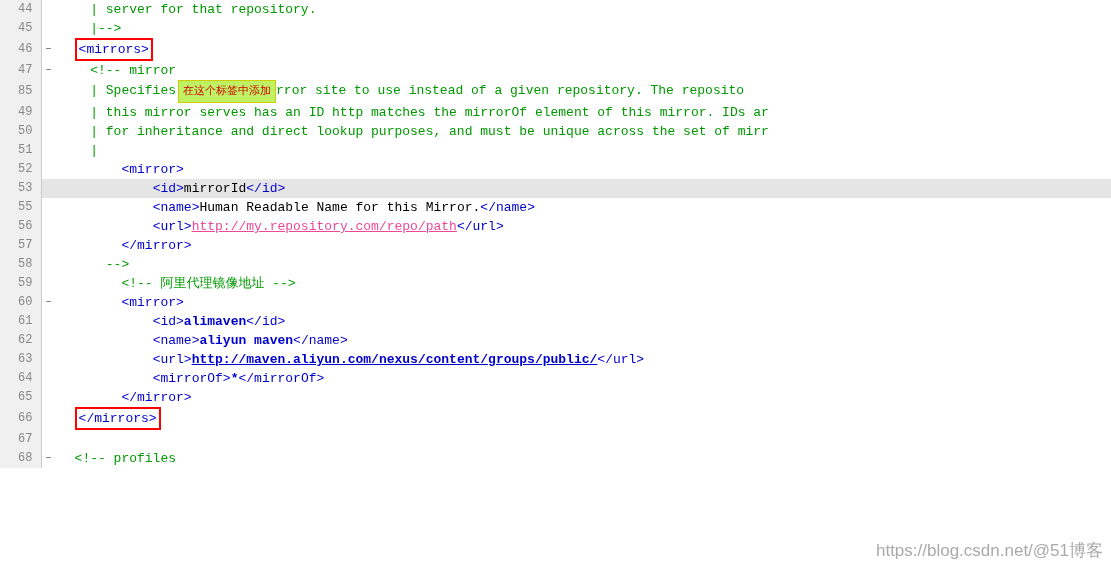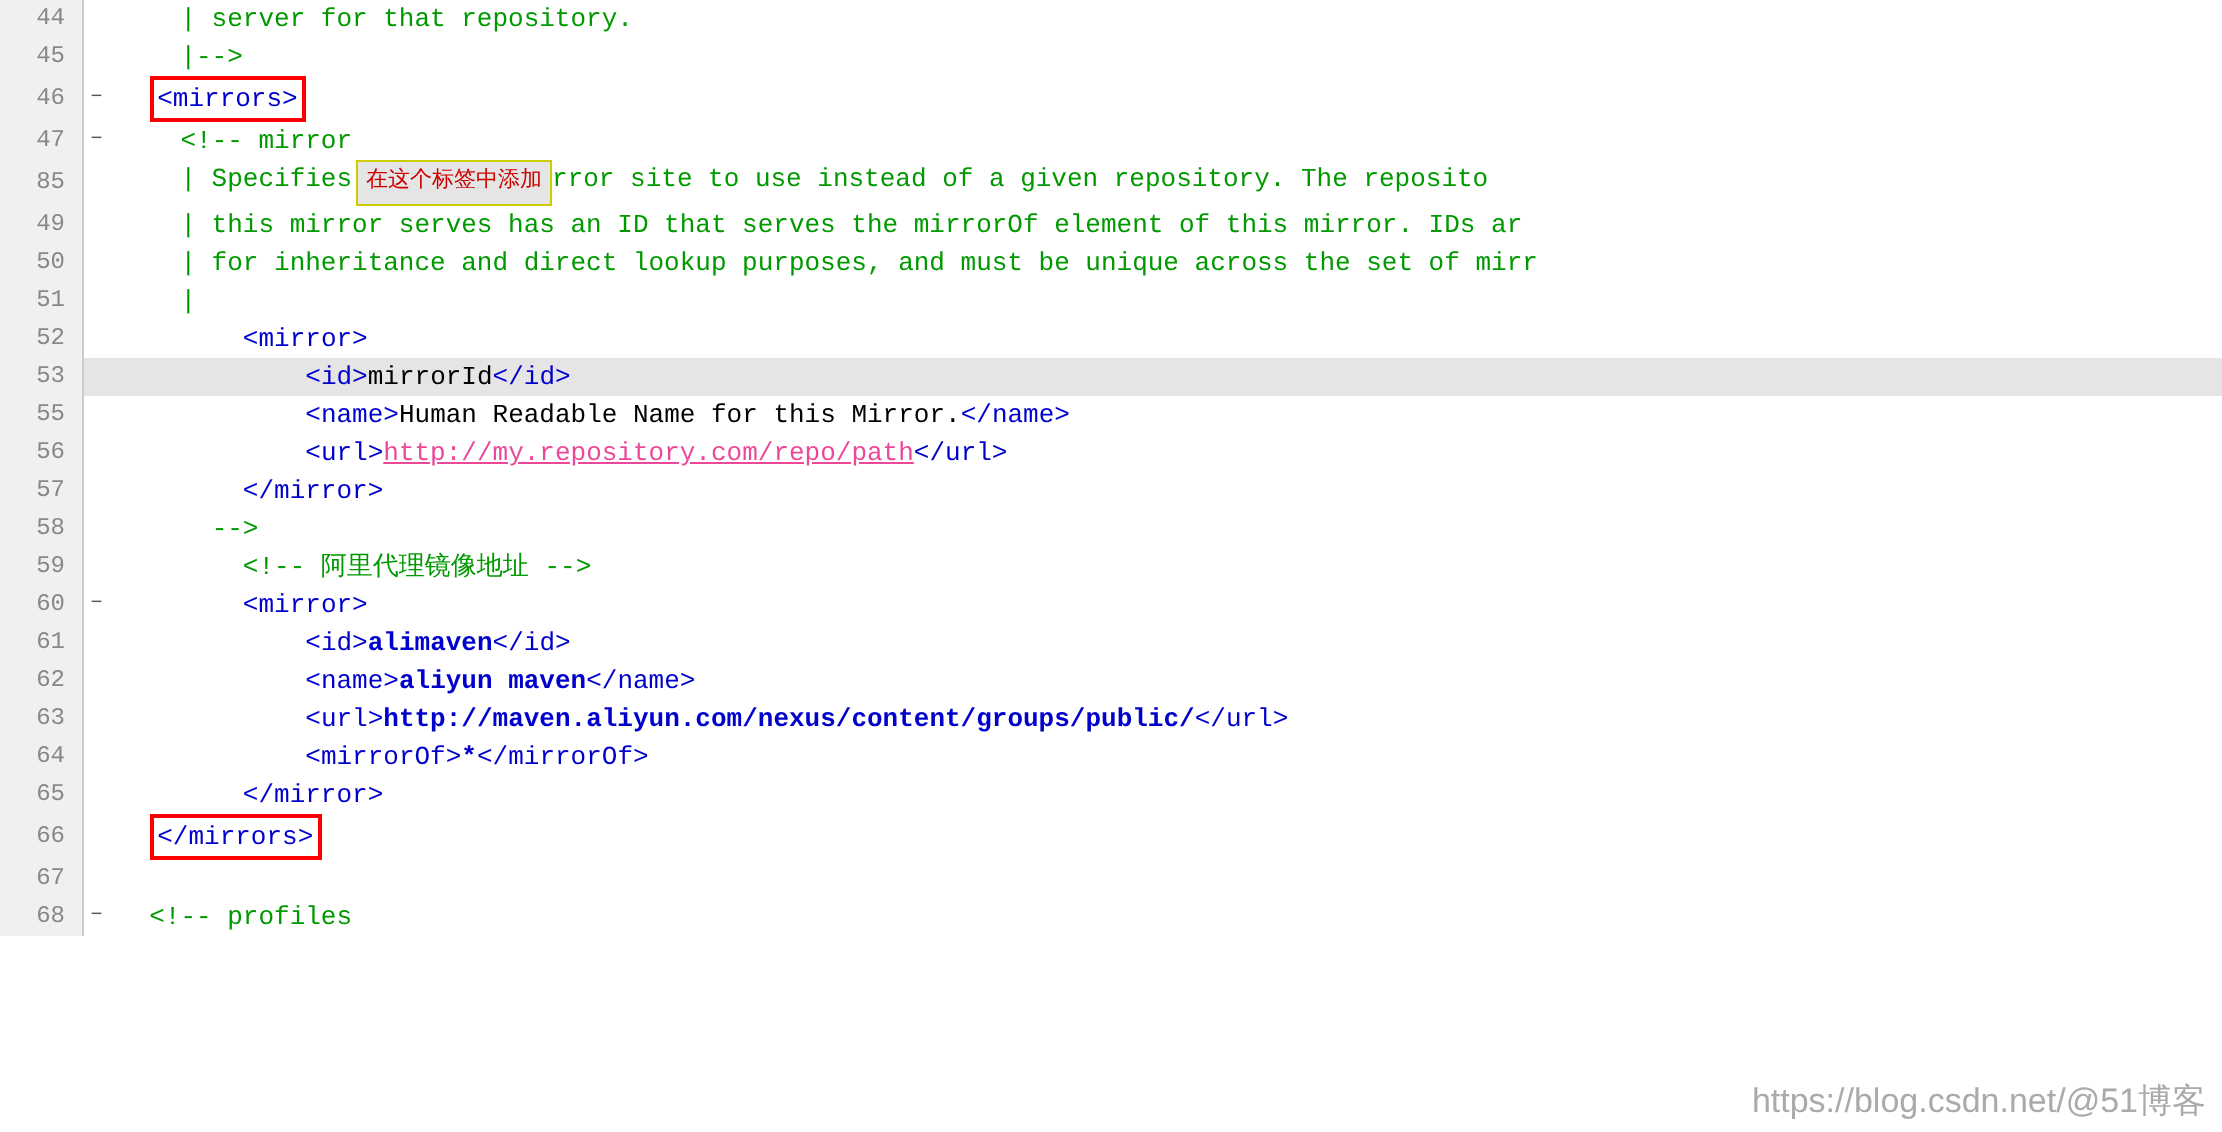--- a/index.html
+++ b/index.html
@@ -54,29 +54,29 @@
       padding-left: 4px;
       white-space: pre;
       vertical-align: middle;
     }
     .xml-tag { color: #0000cc; }
     .xml-bracket { color: #0000cc; }
     .xml-comment { color: #009900; }
     .xml-url { color: #ec4899; text-decoration: underline; }
     .xml-text { color: #000000; }
     .xml-bold { font-weight: bold; color: #0000cc; }
-    .xml-bold-url { font-weight: bold; color: #0000cc; }
+    .xml-bold-url { font-weight: bold; color: #0000cc; text-decoration: underline; }
     .red-box {
       display: inline-block;
       border: 2px solid red;
       padding: 0 2px;
     }
     .tooltip-bubble {
       display: inline-block;
-      background: #e5e5e5;
+      background: #bef264;
       border: 1px solid #cccc00;
       color: #cc0000;
       font-size: 11px;
       padding: 1px 4px;
       position: relative;
       white-space: nowrap;
       margin-left: 2px;
     }
     .watermark {
       position: absolute;
@@ -114,21 +114,21 @@
           <td class="code-content">    <span class="xml-comment">&lt;!-- mirror</span></td>
         </tr>
         <tr class="code-row">
           <td class="line-num">85</td>
           <td class="fold-icon"></td>
           <td class="code-content"><span class="xml-comment">    | Specifies</span><span class="tooltip-bubble">在这个标签中添加</span><span class="xml-comment">rror site to use instead of a given repository. The reposito</span></td>
         </tr>
         <tr class="code-row">
           <td class="line-num">49</td>
           <td class="fold-icon"></td>
-          <td class="code-content"><span class="xml-comment">    | this mirror serves has an ID that serves the mirrorOf element of this mirror. IDs ar</span></td>
+          <td class="code-content"><span class="xml-comment">    | this mirror serves has an ID http matches the mirrorOf element of this mirror. IDs ar</span></td>
         </tr>
         <tr class="code-row">
           <td class="line-num">50</td>
           <td class="fold-icon"></td>
           <td class="code-content"><span class="xml-comment">    | for inheritance and direct lookup purposes, and must be unique across the set of mirr</span></td>
         </tr>
         <tr class="code-row">
           <td class="line-num">51</td>
           <td class="fold-icon"></td>
           <td class="code-content"><span class="xml-comment">    |</span></td>

